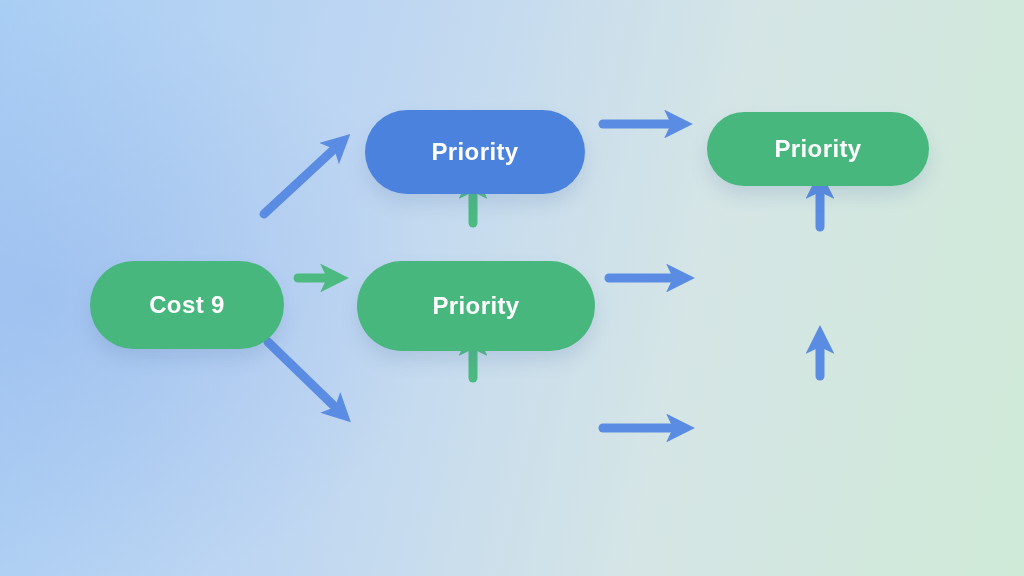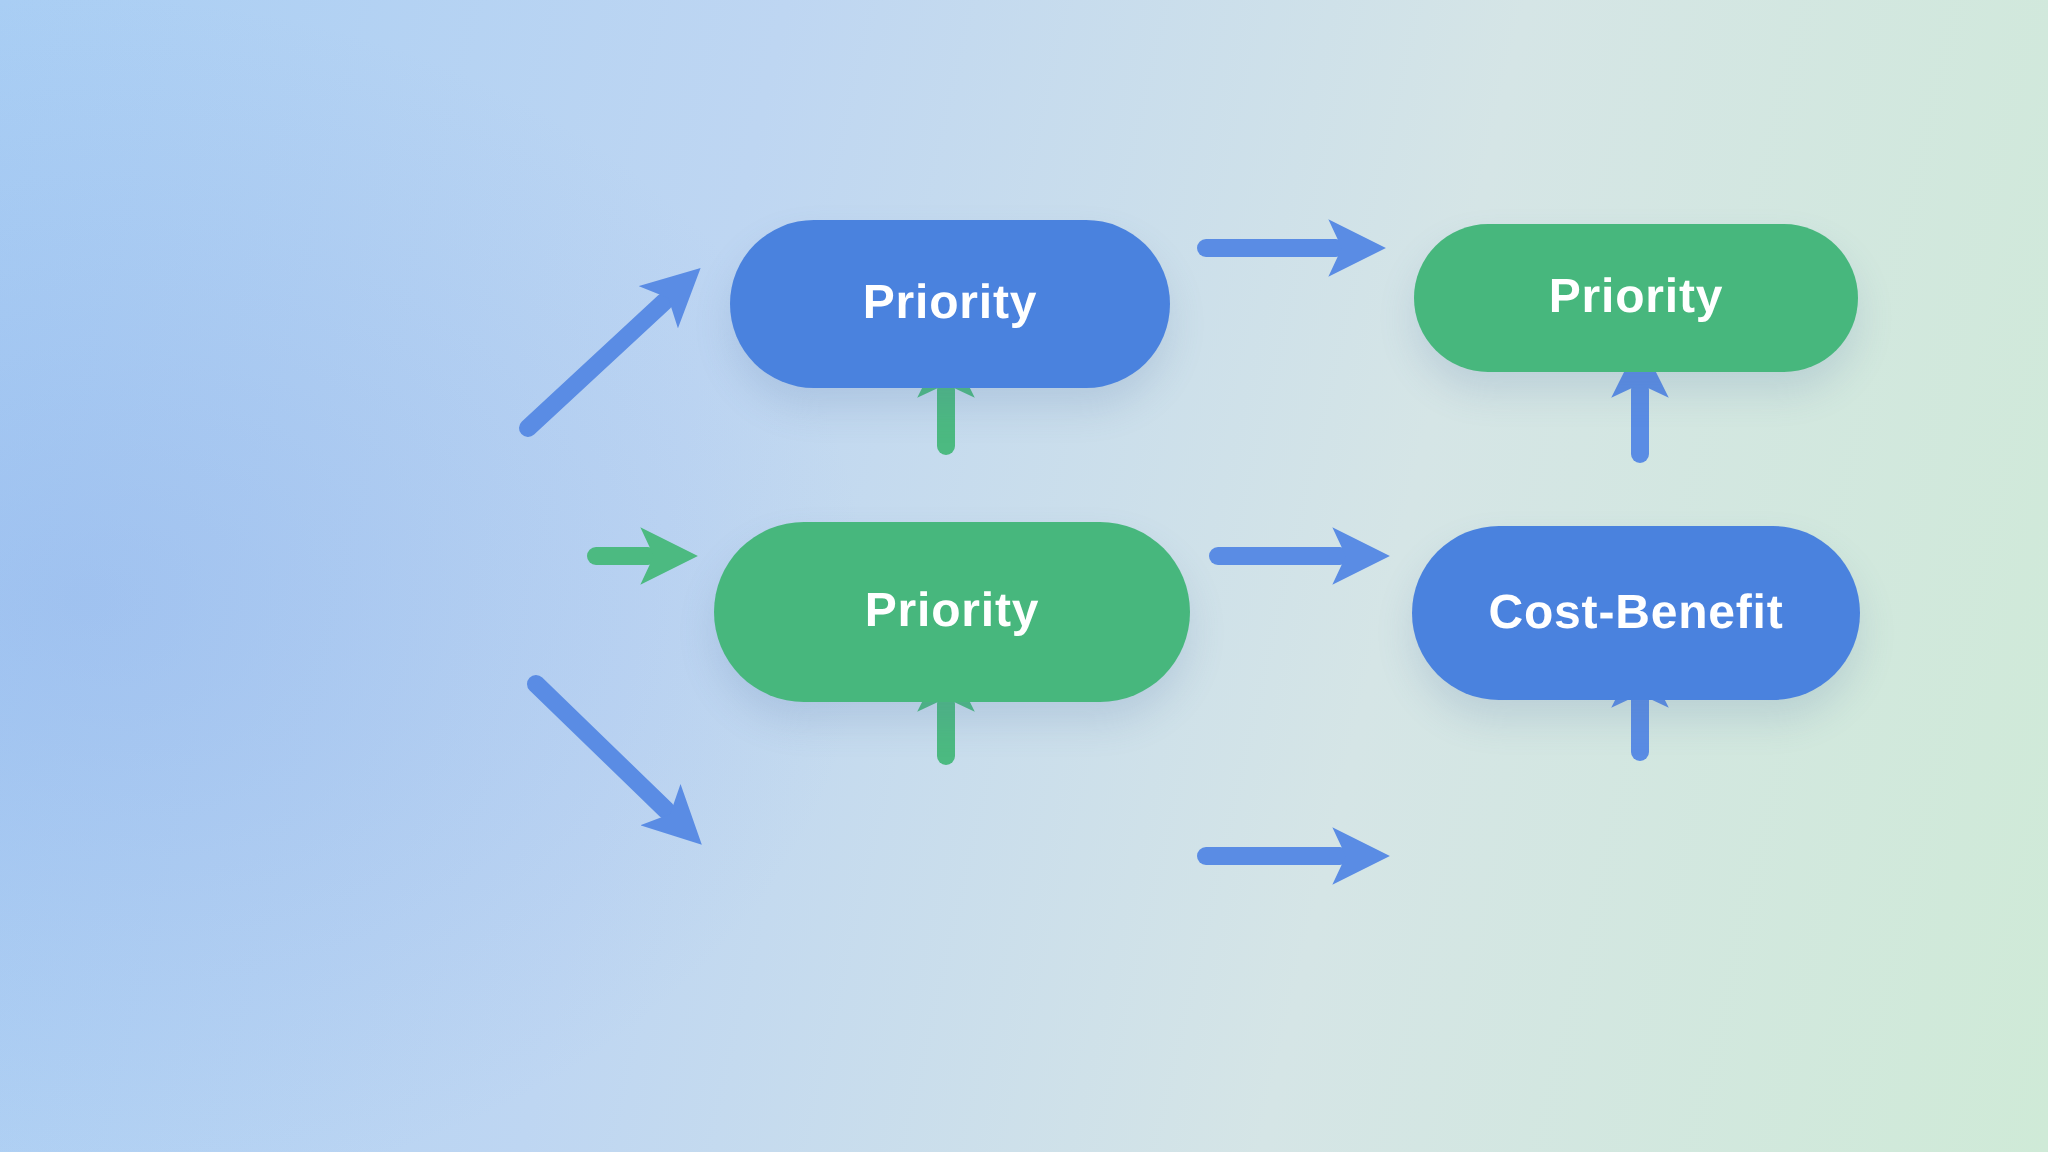--- a/index.html
+++ b/index.html
@@ -49,32 +49,32 @@
     <line class="arrow arrow-blue" x1="268" y1="342" x2="333" y2="405" marker-end="url(#mkBlue)"></line>
     <line class="arrow arrow-green" x1="473" y1="223" x2="473" y2="195" marker-end="url(#mkGreen)"></line>
     <line class="arrow arrow-green" x1="473" y1="378" x2="473" y2="352" marker-end="url(#mkGreen)"></line>
     <line class="arrow arrow-blue" x1="603" y1="124" x2="668" y2="124" marker-end="url(#mkBlue)"></line>
     <line class="arrow arrow-blue" x1="609" y1="278" x2="670" y2="278" marker-end="url(#mkBlue)"></line>
     <line class="arrow arrow-blue" x1="603" y1="428" x2="670" y2="428" marker-end="url(#mkBlue)"></line>
     <line class="arrow arrow-blue" x1="820" y1="227" x2="820" y2="195" marker-end="url(#mkBlue)"></line>
     <line class="arrow arrow-blue" x1="820" y1="376" x2="820" y2="350" marker-end="url(#mkBlue)"></line>
   </svg>
 
+  <div class="node node-green" style="left:90px;  top:233px; width:194px; height:88px;">
+    <span>Cost 9</span>
+  </div>
 
   <div class="node node-blue" style="left:365px; top:82px; width:220px; height:84px;">
     <span>Priority</span>
   </div>
 
   <div class="node node-green" style="left:357px; top:233px; width:238px; height:90px;">
     <span>Priority</span>
   </div>
 
 
   <div class="node node-green" style="left:707px; top:84px; width:222px; height:74px;">
     <span>Priority</span>
   </div>
 
-  <div class="node node-blue" style="left:706px; top:235px; width:224px; height:87px;">
-    <span>Cost-Benefit</span>
-  </div>
 
 
 </div>
 
 </body></html>

